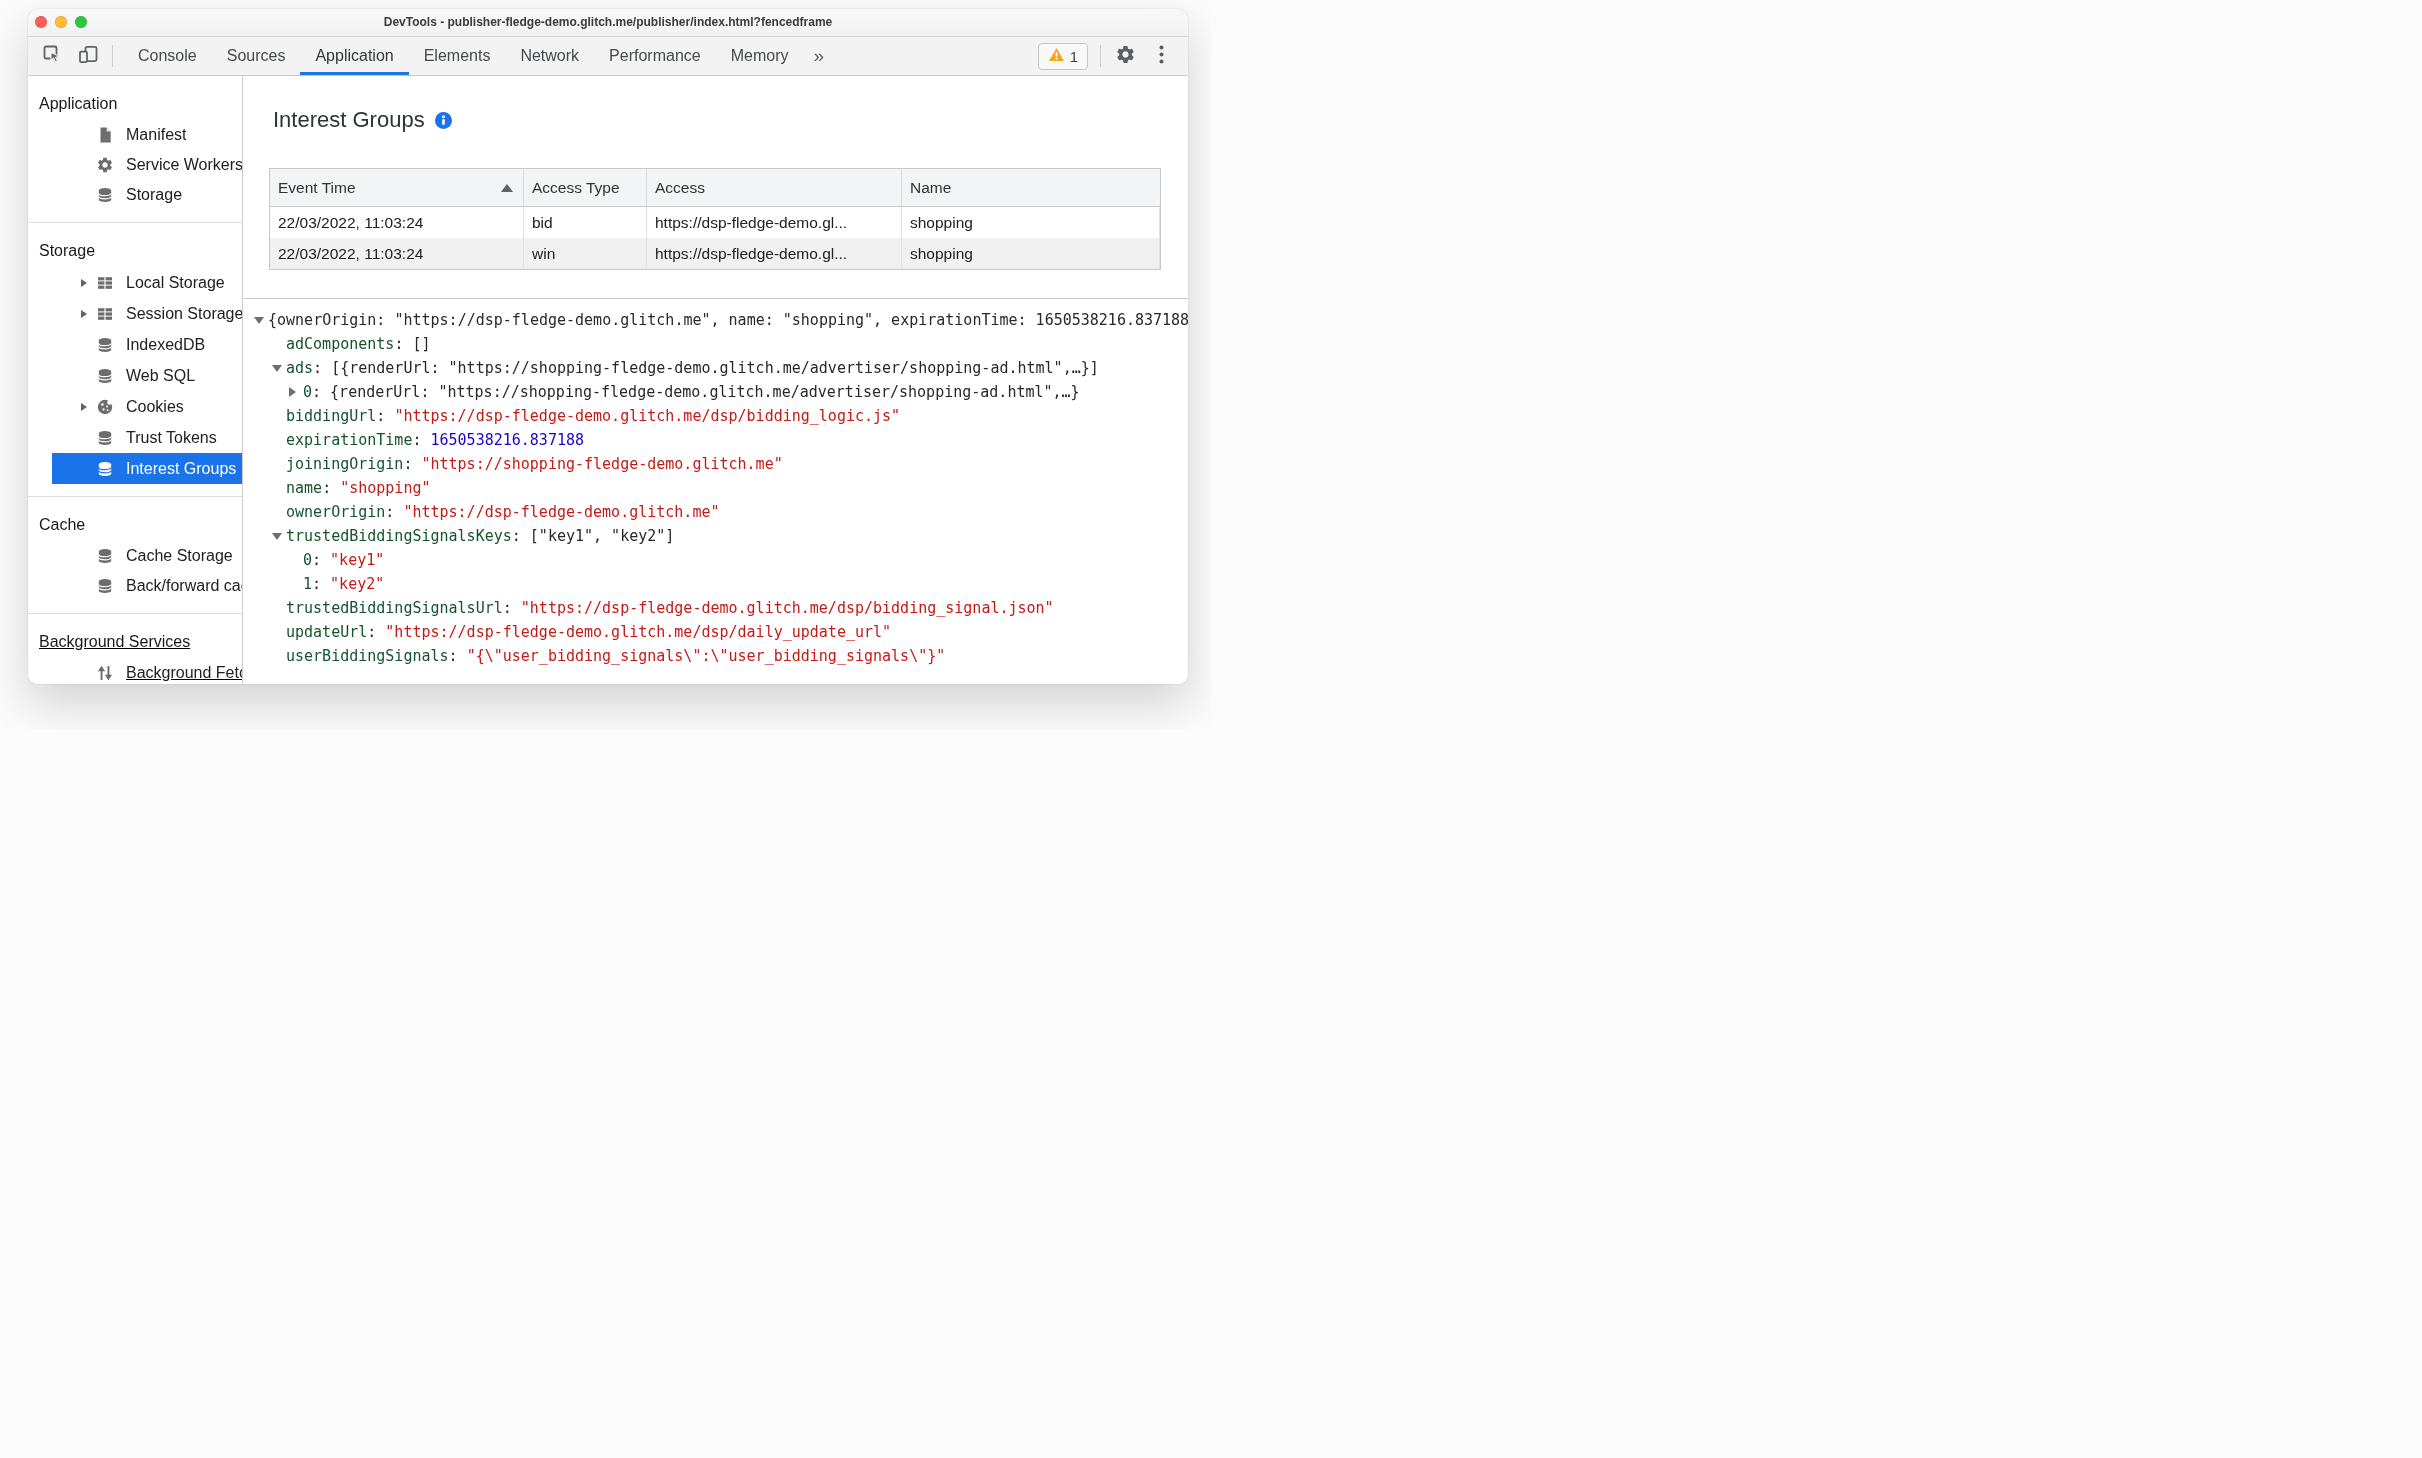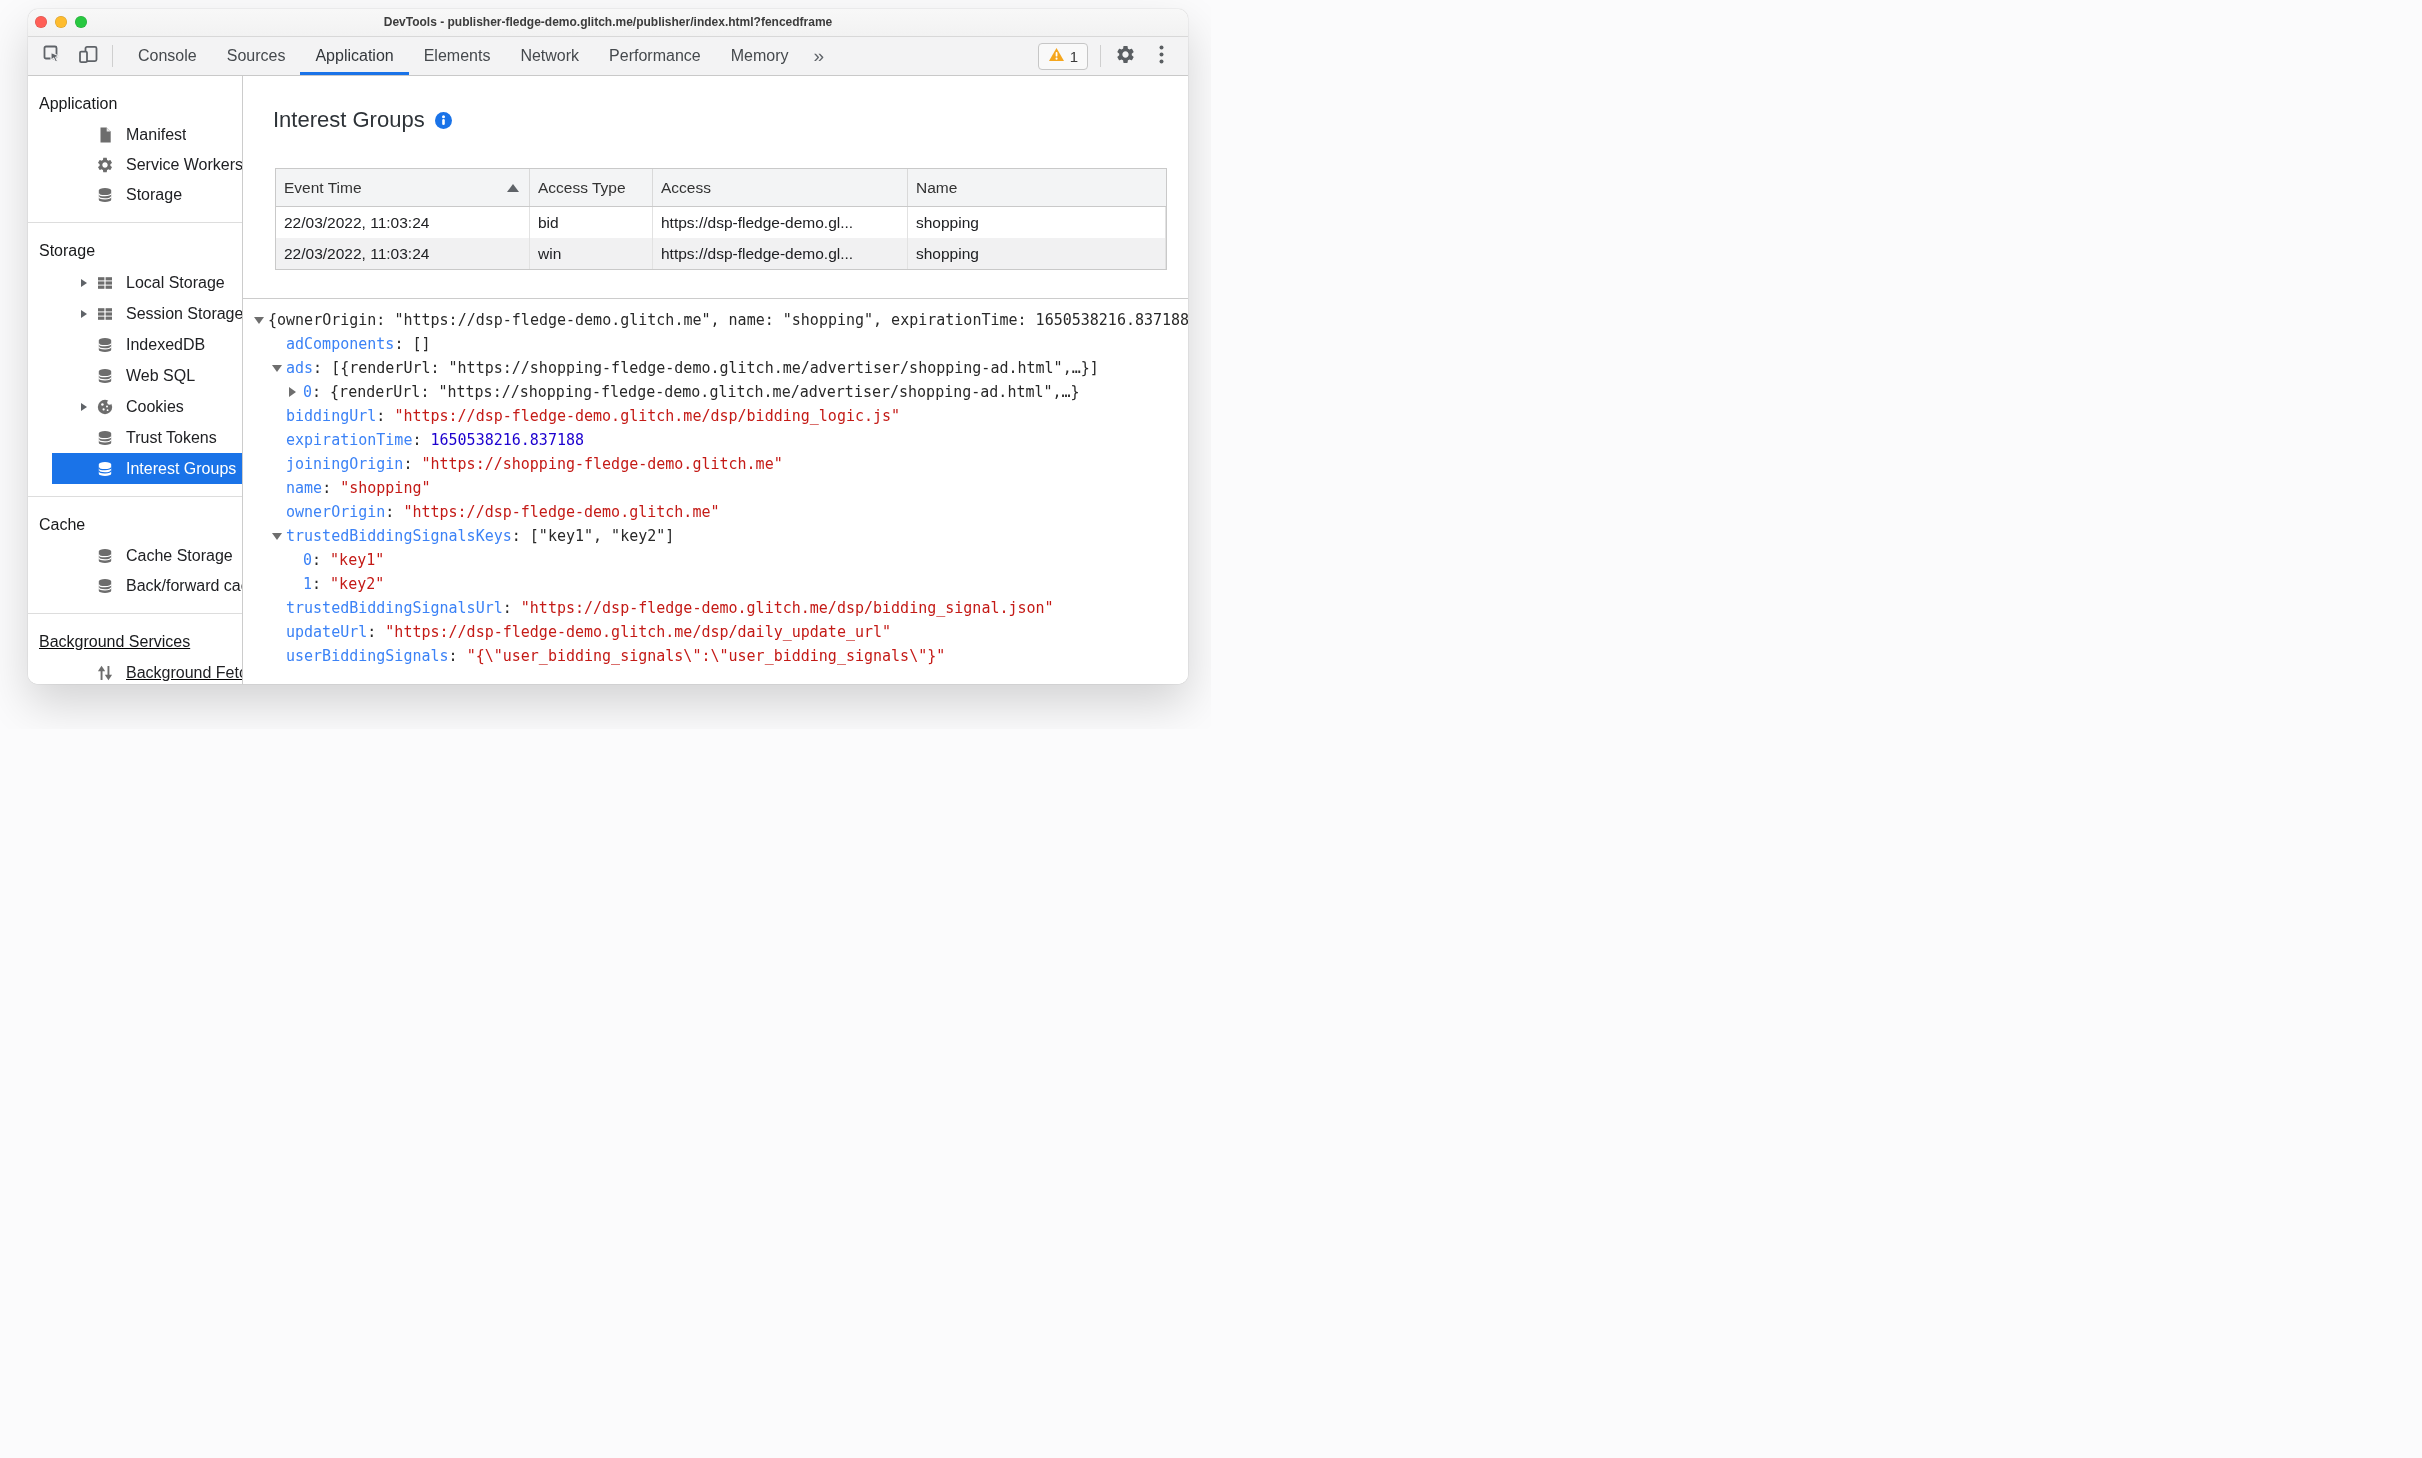--- a/index.html
+++ b/index.html
@@ -69,21 +69,21 @@
   .side-item.selected .slabel{color:#fff;}
   .side-item.selected .sicon{color:#fff;--groove:#1a73e8;--hole:#1a73e8;}
   
   .main{flex:1;position:relative;overflow:hidden;background:#fff;}
   .panel-title{
     position:absolute;left:30px;top:31px;display:flex;align-items:center;gap:10px;
     font-size:22px;color:#2e3338;
   }
   .info-icon svg{display:block;}
   .grid-table{
-    position:absolute;left:32px;top:92px;width:890px;
+    position:absolute;left:26px;top:92px;width:890px;
     border:1px solid #c9c9c9;font-size:15.5px;color:#202124;
   }
   .g-head{display:flex;height:37px;background:#f3f4f5;border-bottom:1px solid #c9c9c9;color:#333;}
   .g-head .cell{display:flex;align-items:center;}
   .cell{padding-left:8px;border-right:1px solid #d9d9d9;overflow:hidden;white-space:nowrap;box-sizing:border-box;}
   .cell:last-child{border-right:none;}
   .c0{width:254px;flex:0 0 auto;} .c1{width:123px;flex:0 0 auto;} .c2{width:255px;flex:0 0 auto;} .c3{flex:1;}
   .g-row{display:flex;height:31px;line-height:31px;background:#fff;}
   .g-row:nth-child(even){background:#f1f1f2;}
   .g-row .cell{border-right:1px solid #e2e2e2;}
@@ -96,21 +96,21 @@
     position:absolute;left:0;right:0;top:232px;bottom:0;
     font-family:"DejaVu Sans Mono", monospace;font-size:15px;line-height:24px;color:#282828;
   }
   .tl{position:relative;height:24px;padding-left:25px;white-space:nowrap;overflow:hidden;}
   .tl.l1{padding-left:43px;}
   .tl.l2{padding-left:60px;}
   .arr{position:absolute;width:0;height:0;}
   .arr.down{border-left:5px solid transparent;border-right:5px solid transparent;border-top:7px solid #6e6e6e;top:9px;}
   .arr.right{border-top:5px solid transparent;border-bottom:5px solid transparent;border-left:7px solid #6e6e6e;top:7px;}
   .tl .arr{left:11px;} .tl.l1 .arr{left:29px;} .tl.l2 .arr{left:46px;}
-  .seg-k{color:#3b82f6;}
+  .seg-k{color:#14532d;}
   .seg-s{color:#c41a16;}
   .seg-n{color:#1c00cf;}
   .seg-p{color:#282828;}
 </style>
 </head>
 <body>
 
 <div class="window">
 
   <div class="titlebar">

